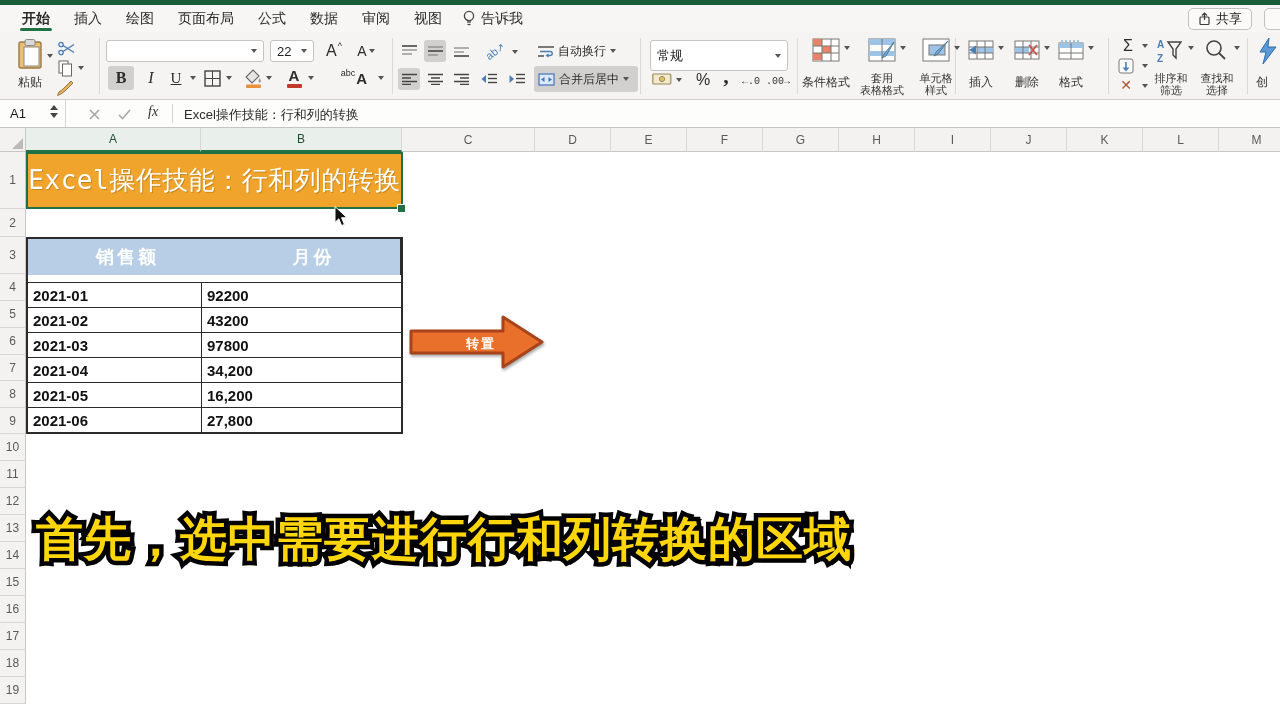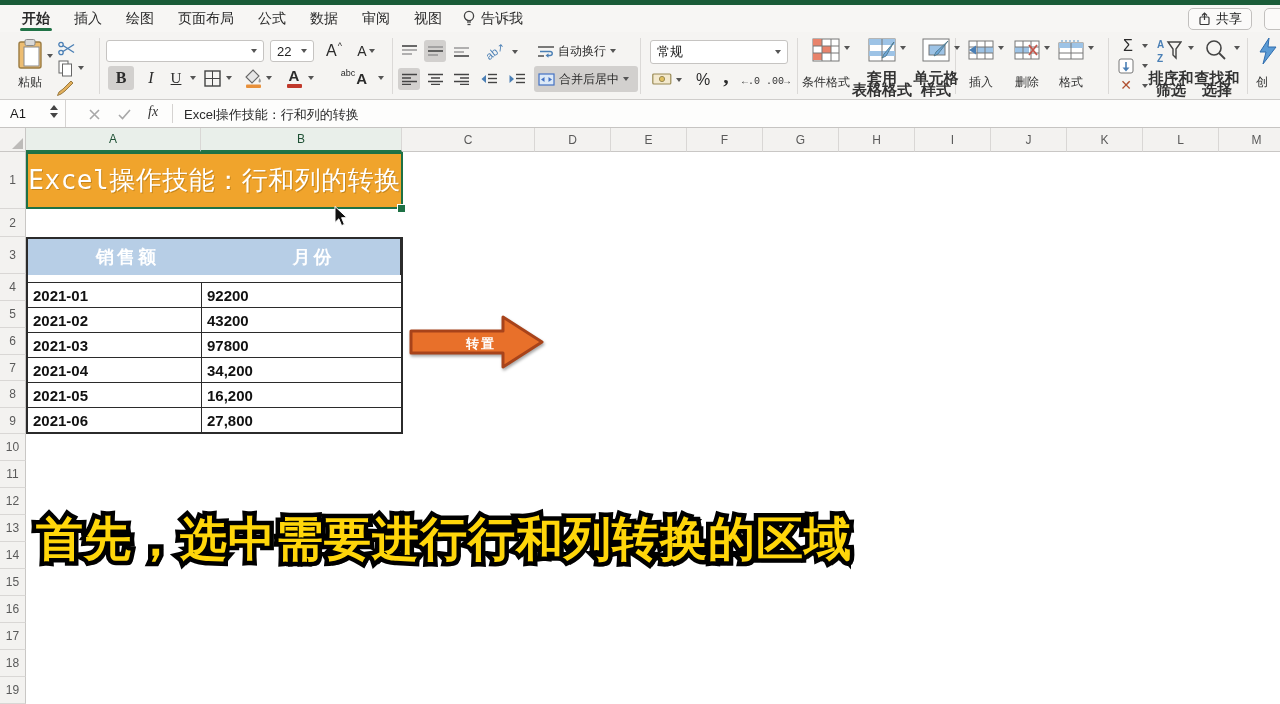--- a/index.html
+++ b/index.html
@@ -17,21 +17,21 @@
   .mtab.active { font-weight:bold; }
   .mtab.active::after { content:""; position:absolute; left:10px; right:10px; bottom:1px; height:3px; background:#217346; border-radius:2px; }
   #tellme { display:flex; align-items:center; gap:5px; margin-left:8px; font-size:14px; color:#2b2b2b; }
   #share-btn { position:absolute; right:28px; top:3px; height:22px; padding:0 9px; background:#FBFAF9; border:1px solid #C2C0BE; border-radius:5px; display:flex; align-items:center; gap:5px; font-size:13px; color:#222; }
   #edge-btn { position:absolute; right:-14px; top:3px; width:30px; height:22px; background:#FBFAF9; border:1px solid #C2C0BE; border-radius:5px; }
 
   
   #ribbon { position:absolute; left:0; top:32px; width:1280px; height:68px; background:#F5F4F2; border-bottom:1px solid #CFCDCB; }
   .rdiv { position:absolute; top:6px; height:56px; width:1px; background:#DBD9D7; }
   .rlabel { position:absolute; font-size:12px; color:#333; text-align:center; }
-  .rlabel2 { position:absolute; font-size:15px; line-height:12px; color:#333; text-align:center; white-space:pre-line;font-weight:bold; }
+  .rlabel2 { position:absolute; font-size:11px; line-height:12px; color:#333; text-align:center; white-space:pre-line; }
   .car { display:inline-block; width:0; height:0; border-left:3.5px solid transparent; border-right:3.5px solid transparent; border-top:4px solid #555; vertical-align:middle; }
   .acar { position:absolute; }
   .combo { position:absolute; background:#fff; border:1px solid #C6C4C2; border-radius:3px; display:flex; align-items:center; font-size:13px; color:#222; padding:0 6px; }
   .combo .car { margin-left:auto; }
   .tbtn { position:absolute; display:flex; align-items:center; justify-content:center; border-radius:3px; color:#2b2b2b; }
   .hl { background:#D2D0CE; }
   .serifB { font-family:"Liberation Serif","DejaVu Serif",serif; font-weight:bold; font-size:16px; }
   .serifI { font-family:"Liberation Serif","DejaVu Serif",serif; font-style:italic; font-size:16px; }
   .ulU { font-family:"Liberation Serif","DejaVu Serif",serif; font-size:15px; text-decoration:underline; }
   .colorbar { position:absolute; height:4px; width:15px; border-radius:1px; }
@@ -295,21 +295,21 @@
     <div class="tbtn hl" style="left:534px;top:34px;width:104px;height:26px;justify-content:flex-start;gap:4px;padding-left:4px">
       <svg width="17" height="13" viewBox="0 0 17 13">
           <rect x="1" y="1" width="15" height="11" fill="#DCE9F7" stroke="#4472C4" stroke-width="1.2"></rect>
           <polygon points="3,6.5 6.5,4 6.5,9" fill="#4472C4"></polygon>
           <polygon points="14,6.5 10.5,4 10.5,9" fill="#4472C4"></polygon>
         </svg>
       <span style="font-size:12px">合并后居中</span>
         <span class="car"></span>
     </div>
 
-    <div class="combo" style="left:650px;top:8px;width:138px;height:24px">
+    <div class="combo" style="left:650px;top:8px;width:138px;height:31px">
       <span>常规</span>
         <span class="car"></span>
     </div>
     <div class="ricon" style="left:652px;top:40px">
       <svg width="20" height="14" viewBox="0 0 20 14">
           <rect x="0.8" y="2" width="18" height="10" rx="1" fill="#F3E9CE" stroke="#9A8A55" stroke-width="1.2"></rect>
           <circle cx="10" cy="7" r="2.6" fill="#E0C060" stroke="#9A8A55"></circle>
         </svg>
     </div>
     <span class="acar car" style="left:676px;top:46px"></span>

